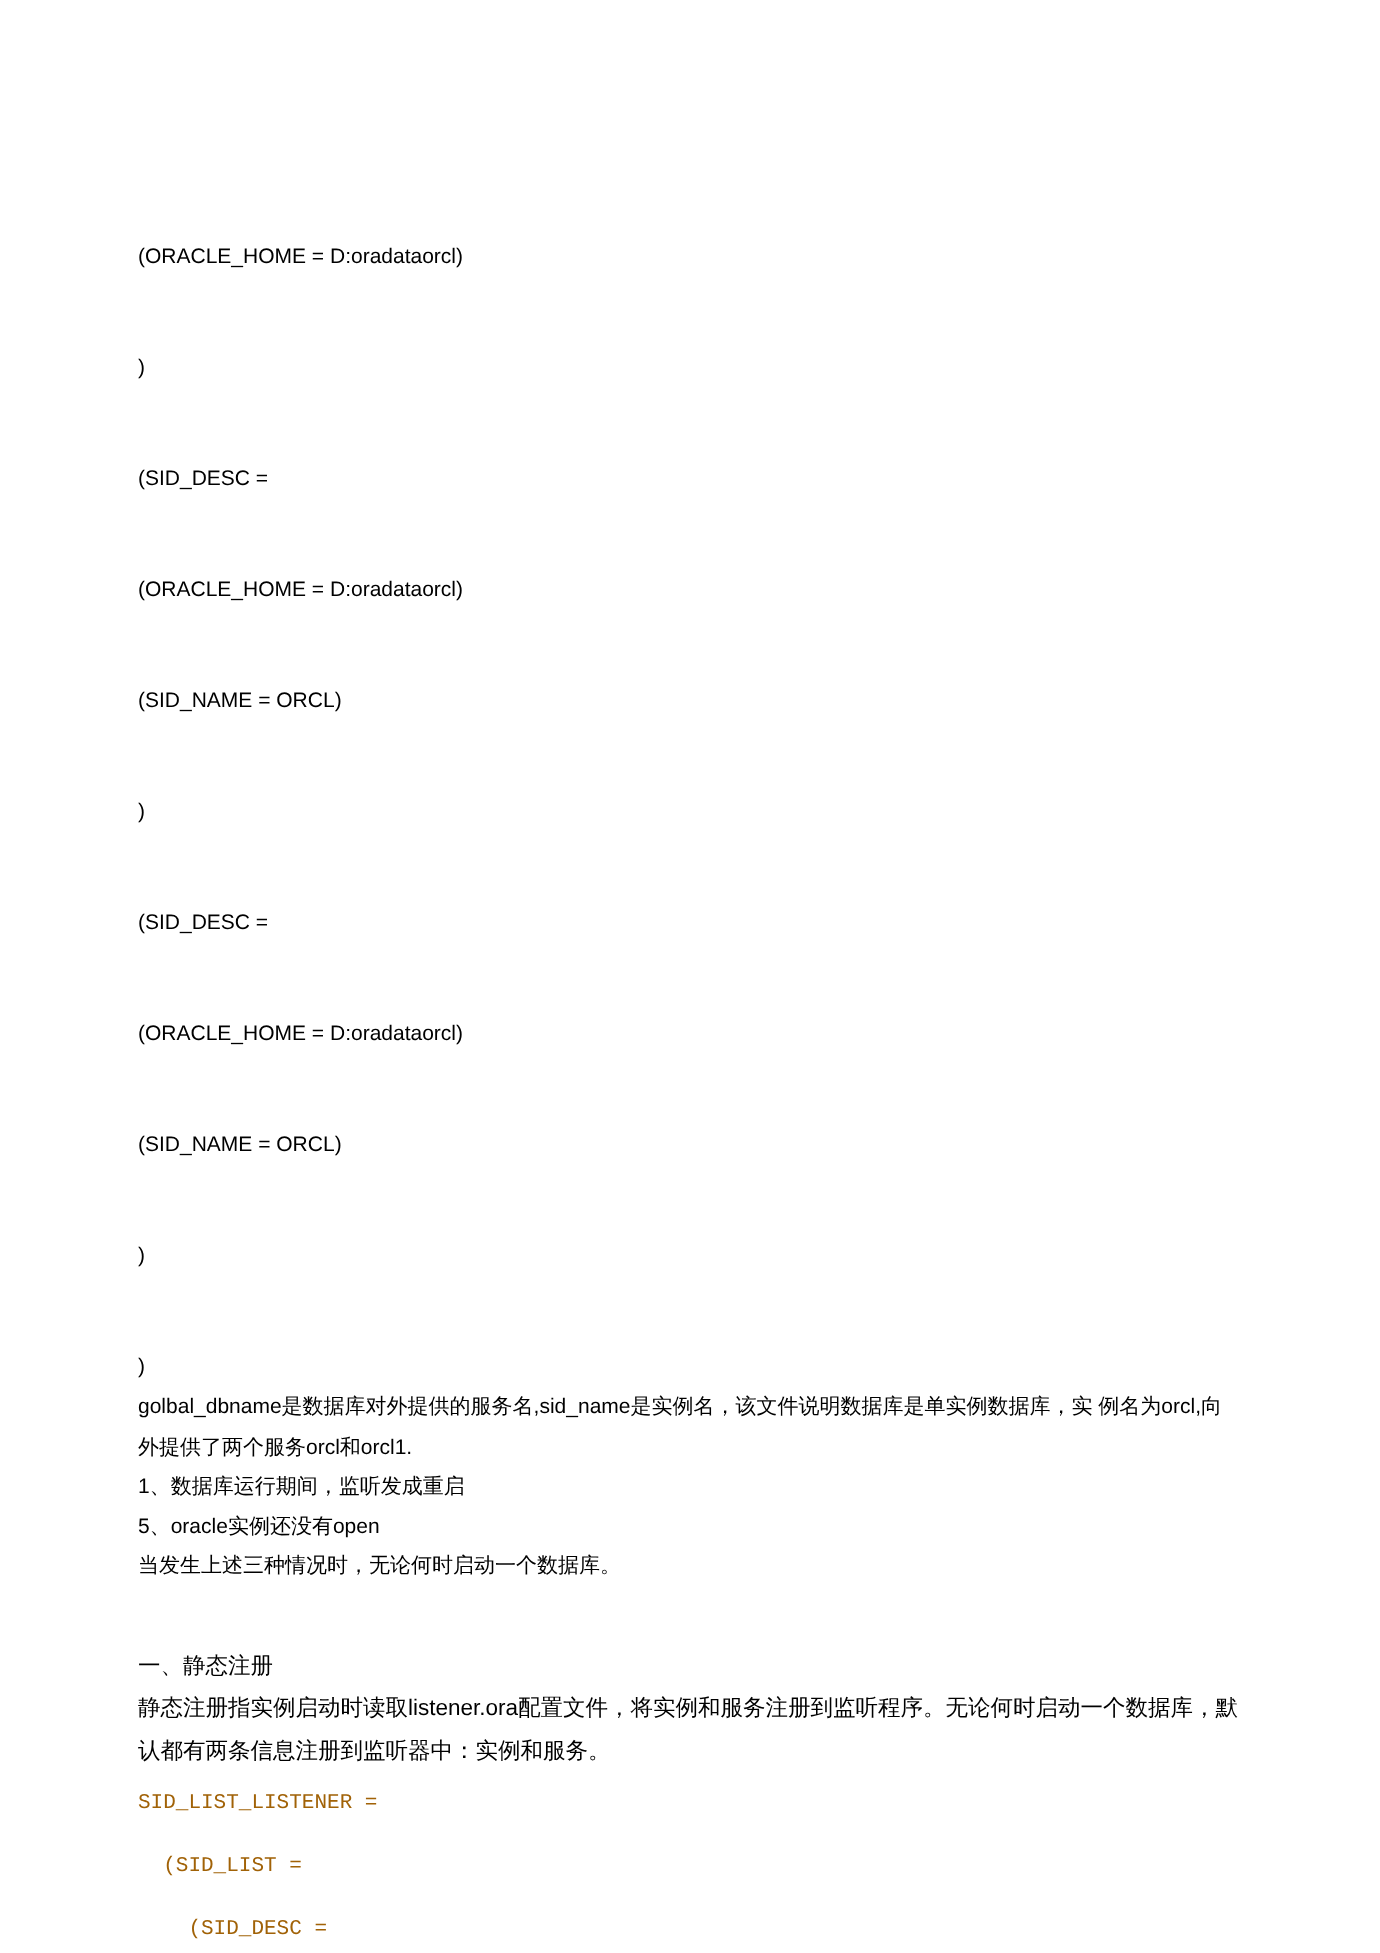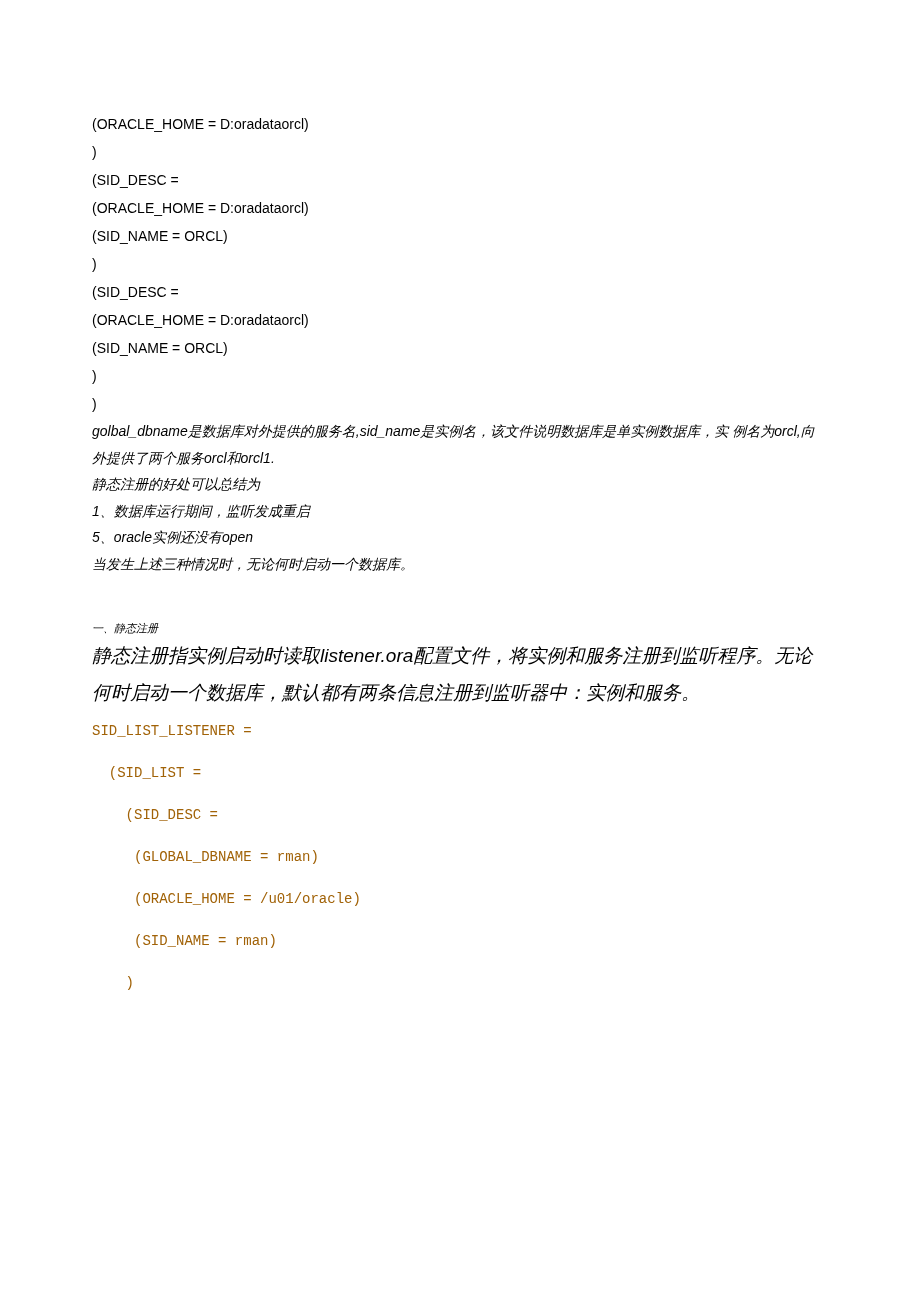--- a/index.html
+++ b/index.html
@@ -10,27 +10,27 @@
   }
   .page {
     padding: 110px 92px 60px 92px;
     font-family: "Microsoft YaHei", Arial, sans-serif;
     font-size: 14px;
     color: #000000;
     line-height: 2.0;
   }
   .line {
     white-space: pre;
+    margin-top: 46px;
   }
   .spacer {
     height: 40px;
   }
   .body-text {
     line-height: 1.9;
-    font-style: italic;
   }
   .code-block {
     font-family: "Courier New", monospace;
     font-size: 14px;
     color: #a16207;
     line-height: 1.5;
     white-space: pre;
     margin-top: 10px;
   }
 </style>
@@ -45,29 +45,28 @@
   <div class="line">(ORACLE_HOME = D:oradataorcl)</div>
   <div class="line">(SID_NAME = ORCL)</div>
   <div class="line">)</div>
   <div class="line">(SID_DESC =</div>
   <div class="line">(ORACLE_HOME = D:oradataorcl)</div>
   <div class="line">(SID_NAME = ORCL)</div>
   <div class="line">)</div>
   <div class="line">)</div>
 
   <div class="body-text">golbal_dbname是数据库对外提供的服务名,sid_name是实例名，该文件说明数据库是单实例数据库，实 例名为orcl,向外提供了两个服务orcl和orcl1.</div>
-  <div class="body-text">静态注册的好处可以总结为</div>
   <div class="body-text">1、数据库运行期间，监听发成重启</div>
   <div class="body-text">5、oracle实例还没有open</div>
   <div class="body-text">当发生上述三种情况时，无论何时启动一个数据库。</div>
 
   <div class="spacer"></div>
 
-  <div class="body-text" style="font-size:11px;">一、静态注册</div>
-  <div class="body-text" style="font-size:19px;">静态注册指实例启动时读取listener.ora配置文件，将实例和服务注册到监听程序。无论何时启动一个数据库，默认都有两条信息注册到监听器中：实例和服务。</div>
+  <div class="body-text" style="font-size:15px;">一、静态注册</div>
+  <div class="body-text" style="font-size:15px;">静态注册指实例启动时读取listener.ora配置文件，将实例和服务注册到监听程序。无论何时启动一个数据库，默认都有两条信息注册到监听器中：实例和服务。</div>
 
   <div class="code-block">SID_LIST_LISTENER =
 
   (SID_LIST =
 
     (SID_DESC =
 
      (GLOBAL_DBNAME = rman)
 
      (ORACLE_HOME = /u01/oracle)

